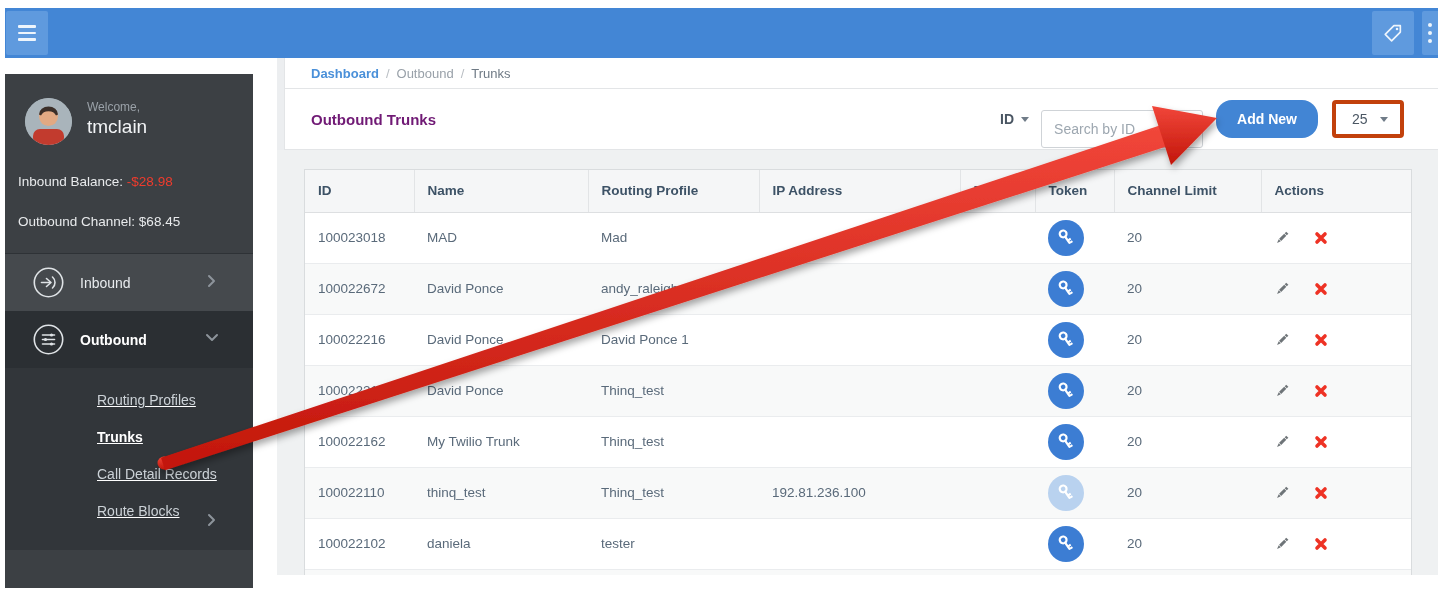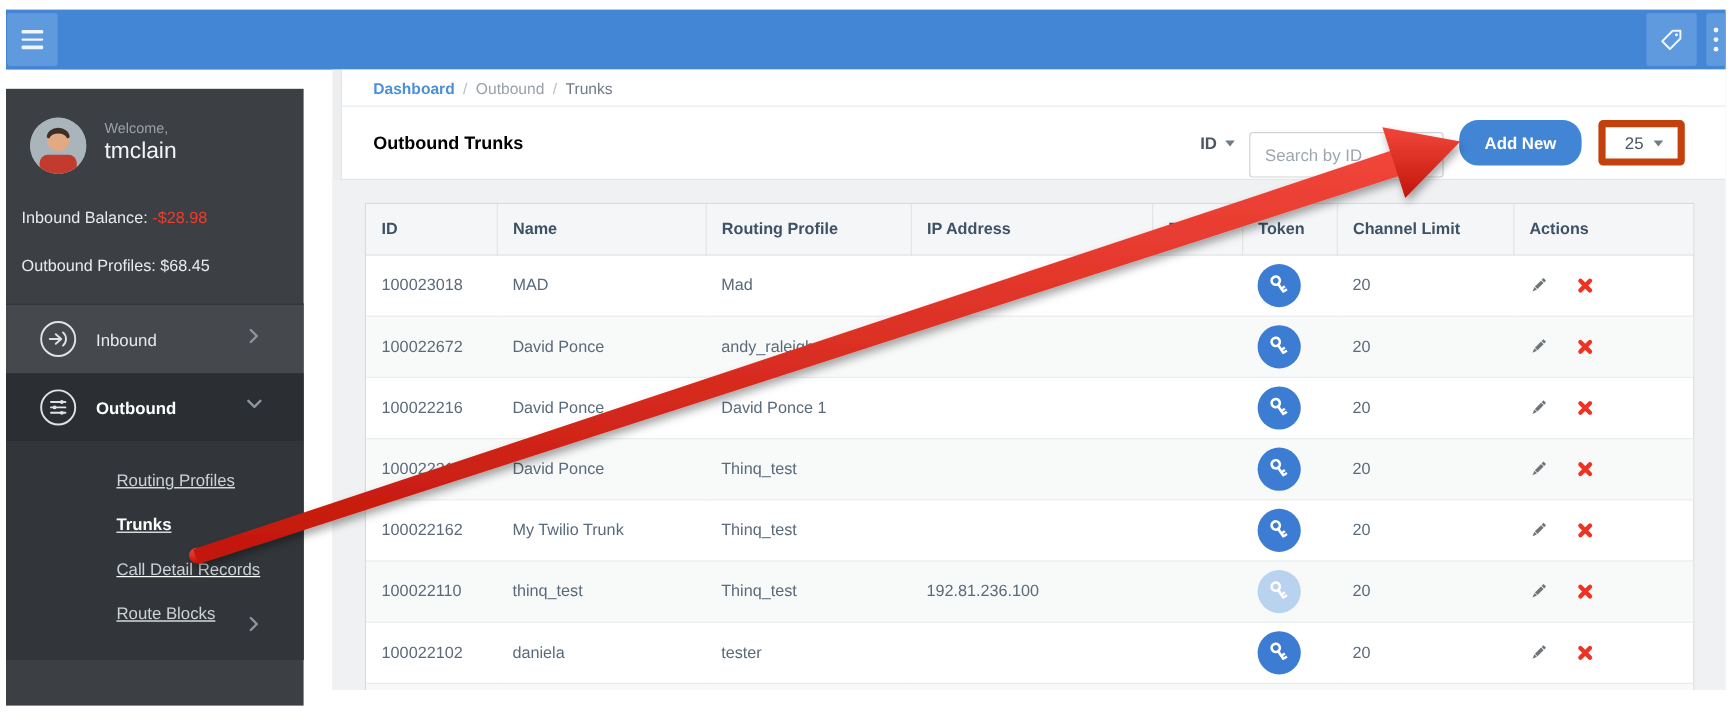--- a/index.html
+++ b/index.html
@@ -42,28 +42,28 @@
   .submenu-item .nav-chevron { top:11px; }
 
   
   .main { position:absolute; left:277px; top:58px; width:1161px; height:517px; background:#eceef0; overflow:hidden; }
   .crumb-bar { position:absolute; left:7px; right:0; top:0; height:31px; background:#ffffff; border-bottom:1px solid #e3e5e7; border-left:1px solid #e3e5e7; display:flex; align-items:center; padding-left:26px; font-size:13px; }
   .crumb-link { color:#4a90d9; cursor:pointer;font-weight:bold; }
   .crumb-sep { color:#b9bec3; margin:0 7px; }
   .crumb-mid { color:#99a1a9; }
   .crumb-cur { color:#6f7a85; }
   .panel-header { position:absolute; left:7px; right:0; top:31px; height:61px; background:#ffffff; border-bottom:1px solid #e3e5e7; border-left:1px solid #e3e5e7; display:flex; align-items:center; }
-  .panel-title { margin-left:26px; font-size:15px; font-weight:bold; color:#000000; }
+  .panel-title { margin-left:26px; font-size:15px; font-weight:bold; color:#701a75; }
   .header-controls { margin-left:auto; margin-right:34px; display:flex; align-items:center; }
   .filter-dd { display:flex; align-items:center; gap:7px; font-size:14px; font-weight:bold; color:#4a5663; cursor:pointer; margin-right:12px; }
   .caret { width:0; height:0; border-left:4px solid transparent; border-right:4px solid transparent; border-top:5px solid #707c88; }
   .search-input { width:162px; height:38px; border:1px solid #cfd3d7; border-radius:3px; padding:0 12px; font-size:14px; color:#4a5663; outline:none; font-family:"Liberation Sans",sans-serif;margin-top:20px; }
   .search-input::placeholder { color:#9da7b0; }
   .btn-add { margin-left:13px; height:38px; padding:0 21px; background:#4285d4; border:none; border-radius:16px; color:#ffffff; font-size:14px; font-weight:bold; cursor:pointer; font-family:"Liberation Sans",sans-serif;text-align:right; }
-  .pagesize { margin-left:14px; width:72px; height:38px; border:6px solid #c2410c; border-radius:4px; background:#fff; display:flex; align-items:center; justify-content:space-between; padding:0 12px 0 16px; font-size:14px; color:#4a5663; cursor:pointer; }
+  .pagesize { margin-left:14px; width:72px; height:38px; border:4px solid #c2410c; border-radius:4px; background:#fff; display:flex; align-items:center; justify-content:space-between; padding:0 12px 0 16px; font-size:14px; color:#4a5663; cursor:pointer; }
   .body-area { position:absolute; left:0; right:0; top:92px; bottom:0; background:#eff1f2; }
   .table-card { position:absolute; left:27px; top:19px; width:1108px; background:#ffffff; border:1px solid #d9dcde; }
   table { border-collapse:collapse; width:1106px; table-layout:fixed; font-size:13.5px; }
   thead th { height:42px; background:#f5f6f7; text-align:left; padding-left:13px; color:#3d5266; font-weight:bold; border-right:1px solid #e2e4e6; border-bottom:1px solid #dddfe1; }
   thead th:last-child { border-right:none; }
   tbody td { height:50px; padding-left:13px; color:#5a6a7a; border-top:1px solid #eaecee; }
   tbody tr:first-child td { border-top:none; }
   tbody tr:nth-child(even) { background:#f8f9f9; }
   .token-btn { width:36px; height:36px; border-radius:50%; background:#3c7dd3; border:none; display:flex; align-items:center; justify-content:center; cursor:pointer; }
   .token-btn.faded { background:#b9d2ef; }
@@ -113,21 +113,21 @@
           <path d="M14 16.5 a9.5 8 0 0 1 19 0 l-2 1 a8 6.5 0 0 0 -15 0 z" fill="#3b2f29"></path>
         </svg>
       </div>
       <div class="welcome">Welcome,</div>
       <div class="username">tmclain</div>
       <div class="balance inb">
         <span>Inbound Balance:</span>
         <span class="neg">-$28.98</span>
       </div>
       <div class="balance outb">
-        <span>Outbound Profiles:</span>
+        <span>Outbound Channel:</span>
         <span>$68.45</span>
       </div>
     </div>
     <div class="nav-area">
       <div id="nav-items">
           <div class="nav-item">
             <span class="nav-icon"><svg width="31" height="31" viewBox="0 0 31 31">
                 <g fill="none" stroke="#dfe3e6" stroke-width="1.6" stroke-linecap="round" stroke-linejoin="round">
                   <circle cx="15.5" cy="15.5" r="14.2"></circle>
                   <path d="M8.5,15.5 h8.5"></path>

